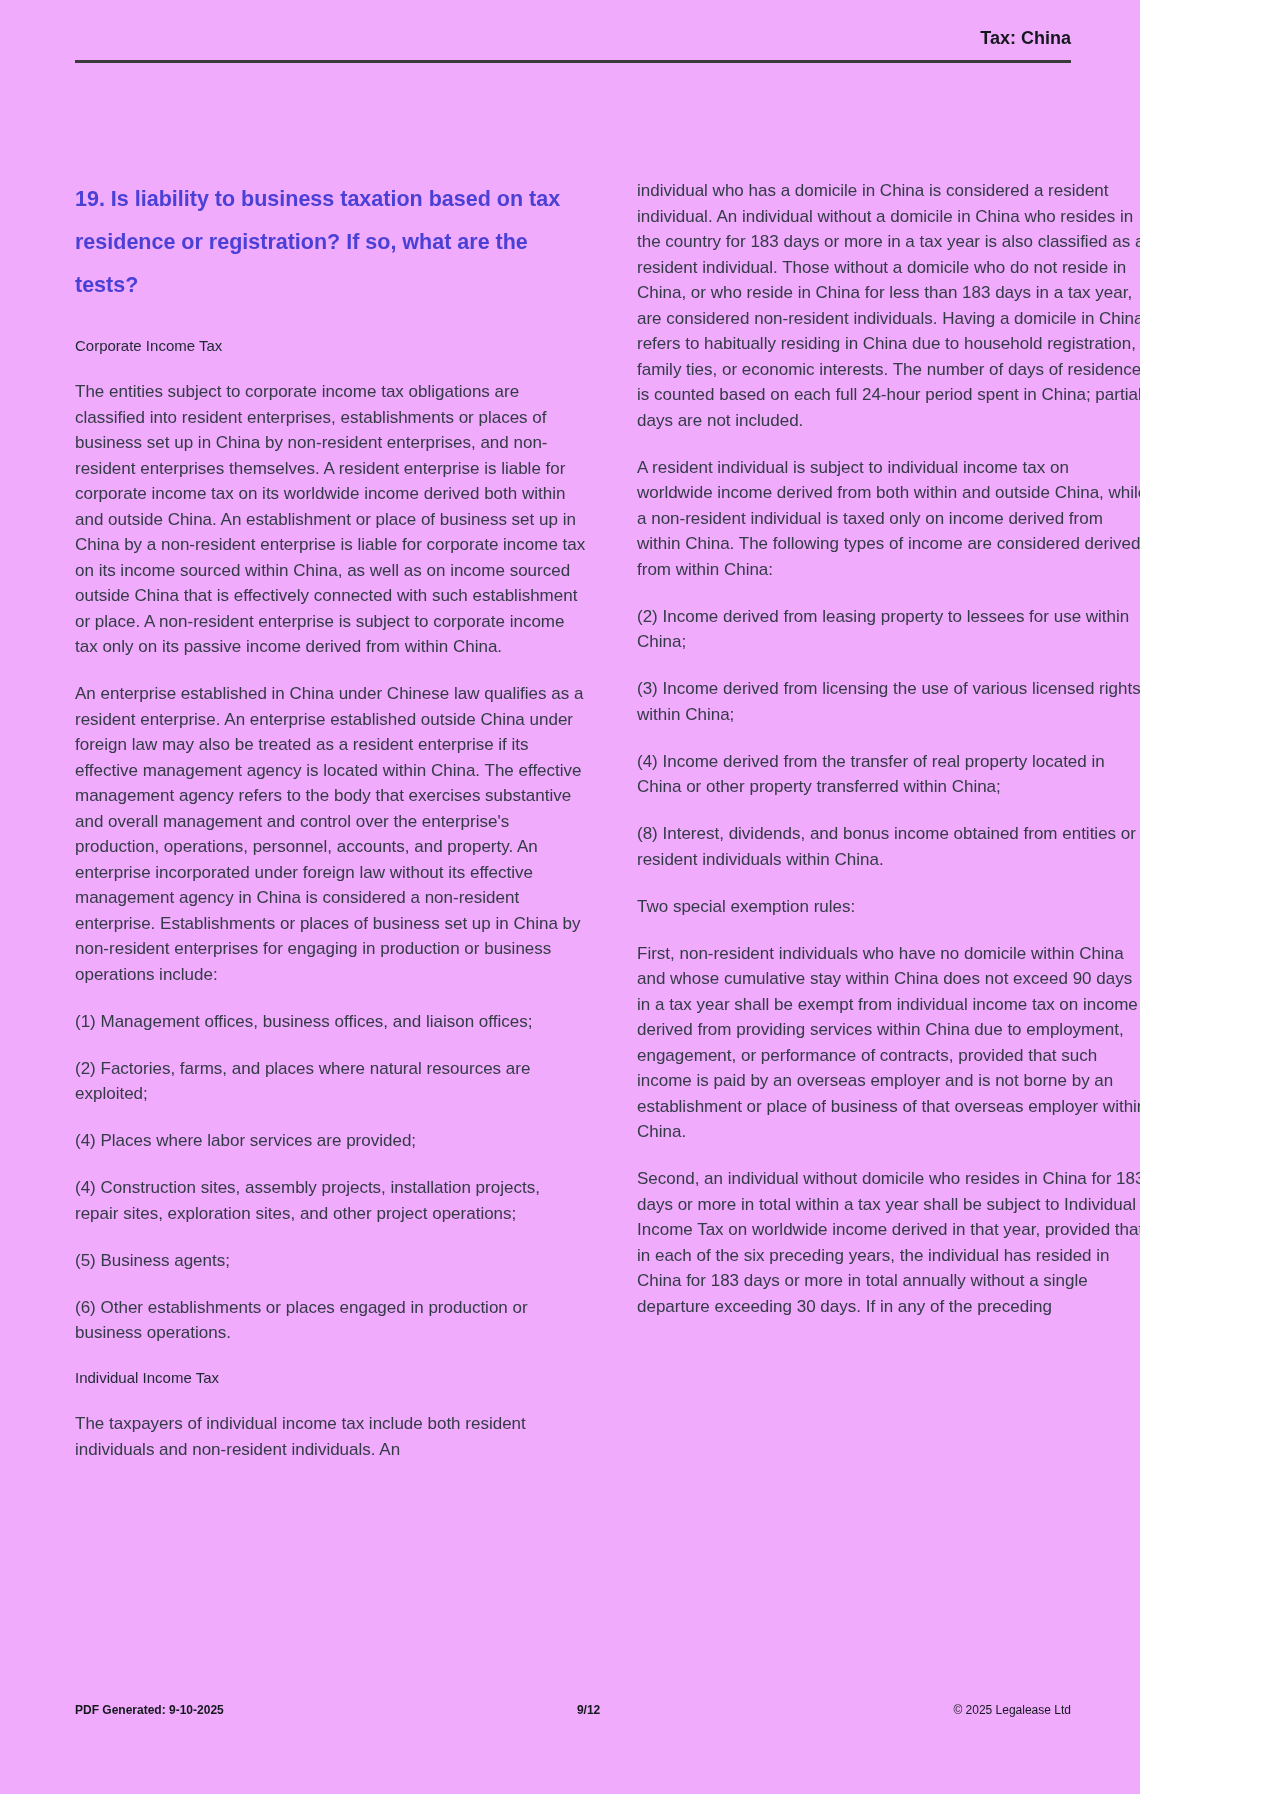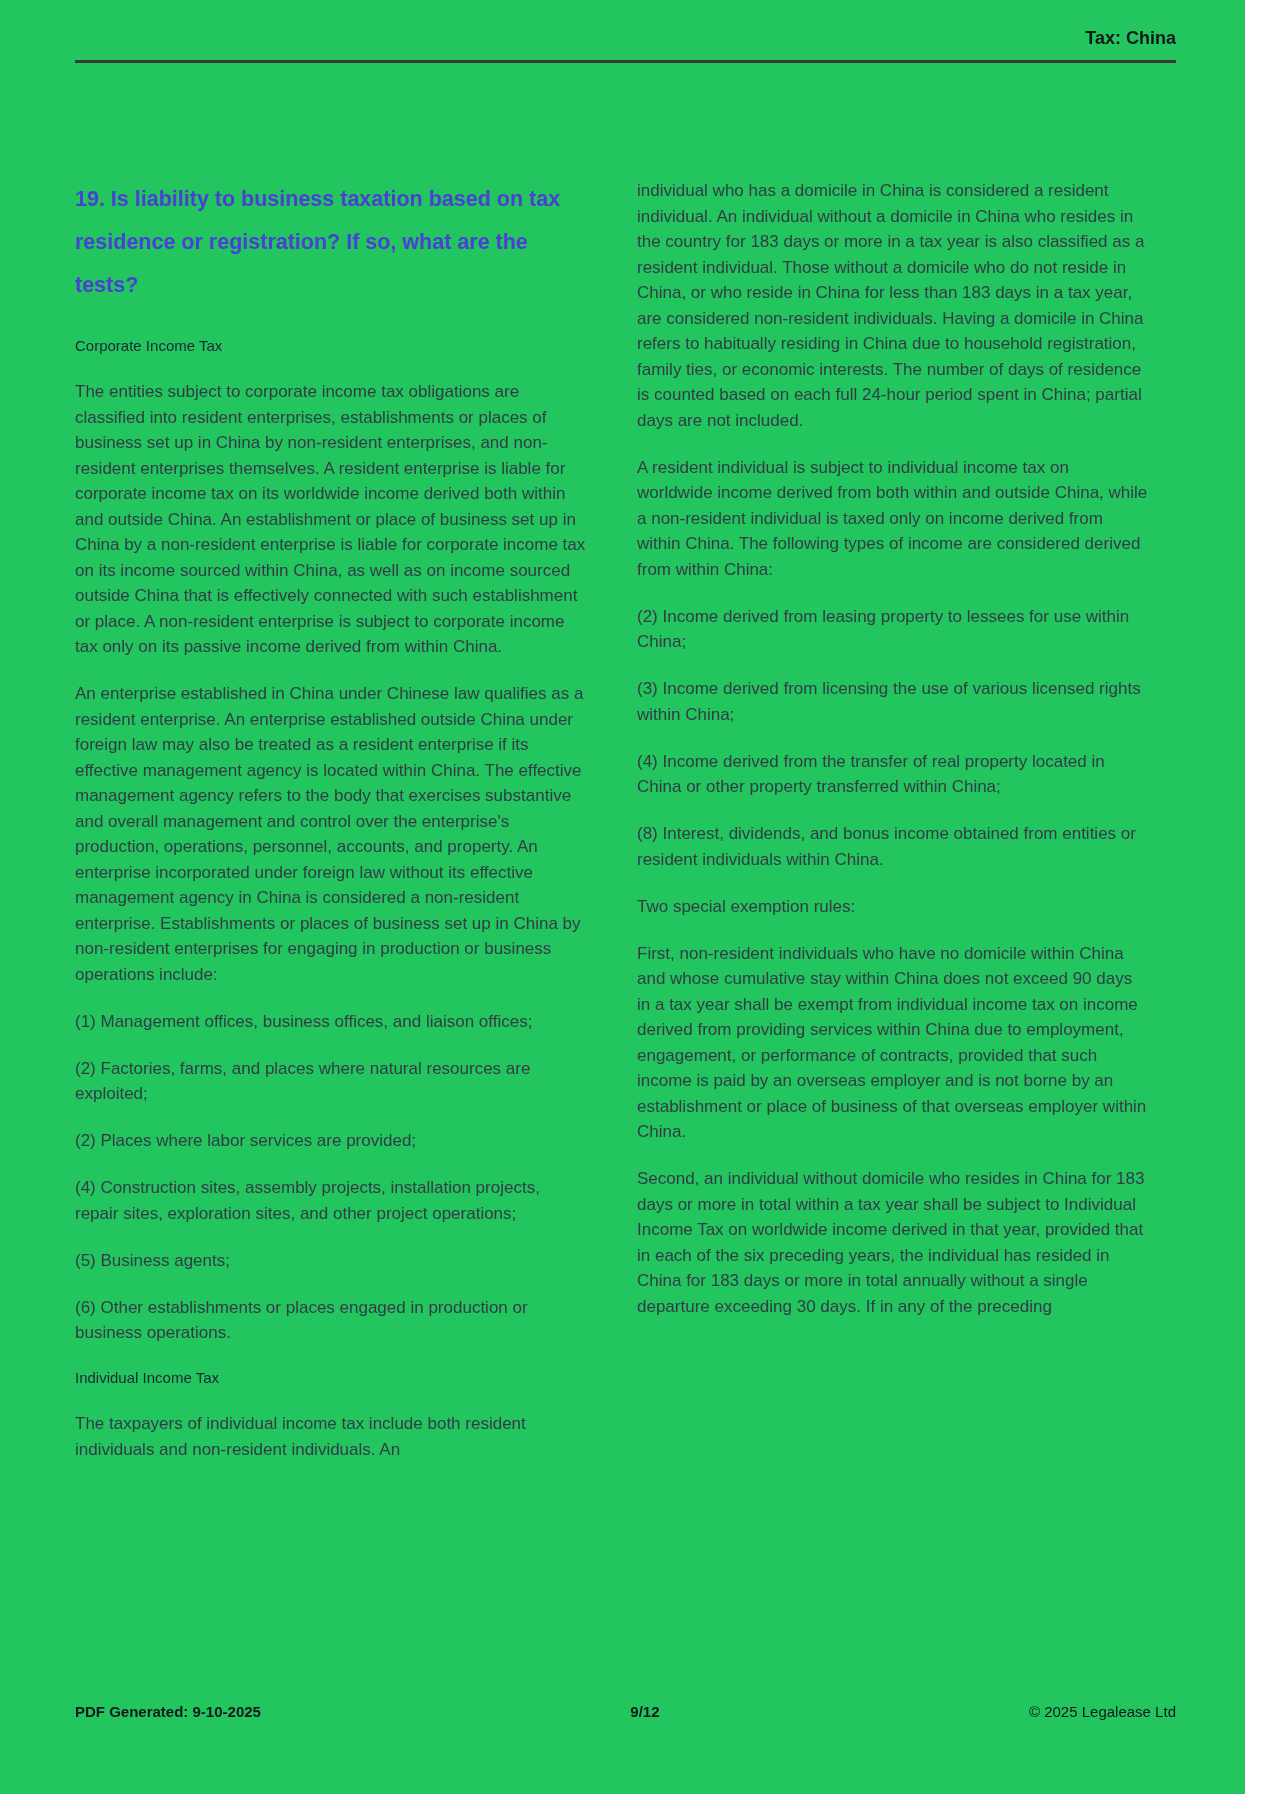--- a/index.html
+++ b/index.html
@@ -2,23 +2,23 @@
 <html><head>
 <meta charset="utf-8">
 <style>
   html, body {
     margin: 0;
     padding: 0;
     background: #ffffff;
   }
   .page {
     position: relative;
-    width: 1245px;
+    width: 1140px;
     height: 1794px;
-    background: #22c55e;
+    background: #f0abfc;
     font-family: "Liberation Sans", sans-serif;
     color: #333b46;
     overflow: hidden;
   }
   
   .header-title {
     position: absolute;
     top: 28px;
     right: 69px;
     font-size: 18px;
@@ -66,42 +66,42 @@
   }
   
   .footer {
     position: absolute;
     left: 75px;
     right: 69px;
     top: 1703px;
     display: flex;
     justify-content: space-between;
     align-items: baseline;
-    font-size: 15px;
+    font-size: 12px;
     color: #14181d;
     gap: 29px;
   }
   .footer .bold { font-weight: bold; }
 </style>
 </head>
 <body>
 
 <div class="page">
 
   <div class="header-title">Tax: China</div>
   <div class="header-rule"></div>
 
   <section class="col col-left">
     <h1 class="question">19. Is liability to business taxation based on tax residence or registration? If so, what are the tests?</h1>
     <h2 class="subhead">Corporate Income Tax</h2>
     <p>The entities subject to corporate income tax obligations are classified into resident enterprises, establishments or places of business set up in China by non-resident enterprises, and non-resident enterprises themselves. A resident enterprise is liable for corporate income tax on its worldwide income derived both within and outside China. An establishment or place of business set up in China by a non-resident enterprise is liable for corporate income tax on its income sourced within China, as well as on income sourced outside China that is effectively connected with such establishment or place. A non-resident enterprise is subject to corporate income tax only on its passive income derived from within China.</p>
     <p>An enterprise established in China under Chinese law qualifies as a resident enterprise. An enterprise established outside China under foreign law may also be treated as a resident enterprise if its effective management agency is located within China. The effective management agency refers to the body that exercises substantive and overall management and control over the enterprise's production, operations, personnel, accounts, and property. An enterprise incorporated under foreign law without its effective management agency in China is considered a non-resident enterprise. Establishments or places of business set up in China by non-resident enterprises for engaging in production or business operations include:</p>
     <p>(1) Management offices, business offices, and liaison offices;</p>
     <p>(2) Factories, farms, and places where natural resources are exploited;</p>
-    <p>(2) Places where labor services are provided;</p>
+    <p>(4) Places where labor services are provided;</p>
     <p>(4) Construction sites, assembly projects, installation projects, repair sites, exploration sites, and other project operations;</p>
     <p>(5) Business agents;</p>
     <p>(6) Other establishments or places engaged in production or business operations.</p>
     <h2 class="subhead">Individual Income Tax</h2>
     <p>The taxpayers of individual income tax include both resident individuals and non-resident individuals. An</p>
   </section>
 
   <section class="col col-right">
     <p>individual who has a domicile in China is considered a resident individual. An individual without a domicile in China who resides in the country for 183 days or more in a tax year is also classified as a resident individual. Those without a domicile who do not reside in China, or who reside in China for less than 183 days in a tax year, are considered non-resident individuals. Having a domicile in China refers to habitually residing in China due to household registration, family ties, or economic interests. The number of days of residence is counted based on each full 24-hour period spent in China; partial days are not included.</p>
     <p>A resident individual is subject to individual income tax on worldwide income derived from both within and outside China, while a non-resident individual is taxed only on income derived from within China. The following types of income are considered derived from within China:</p>

